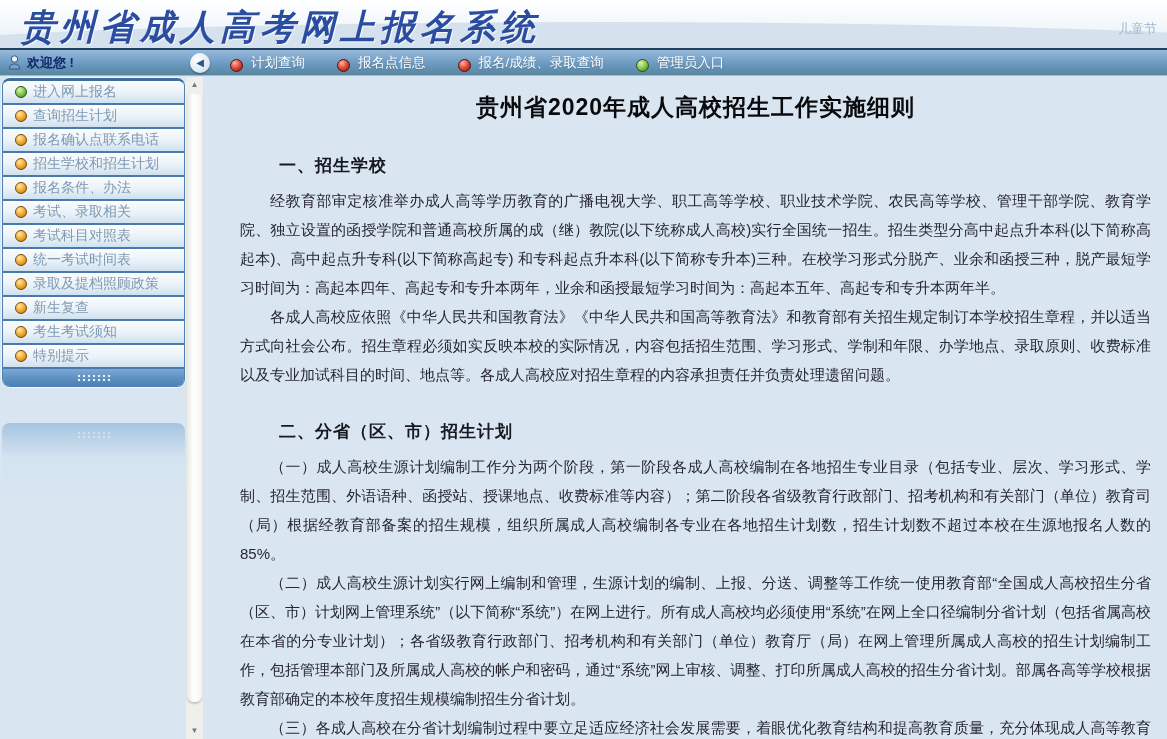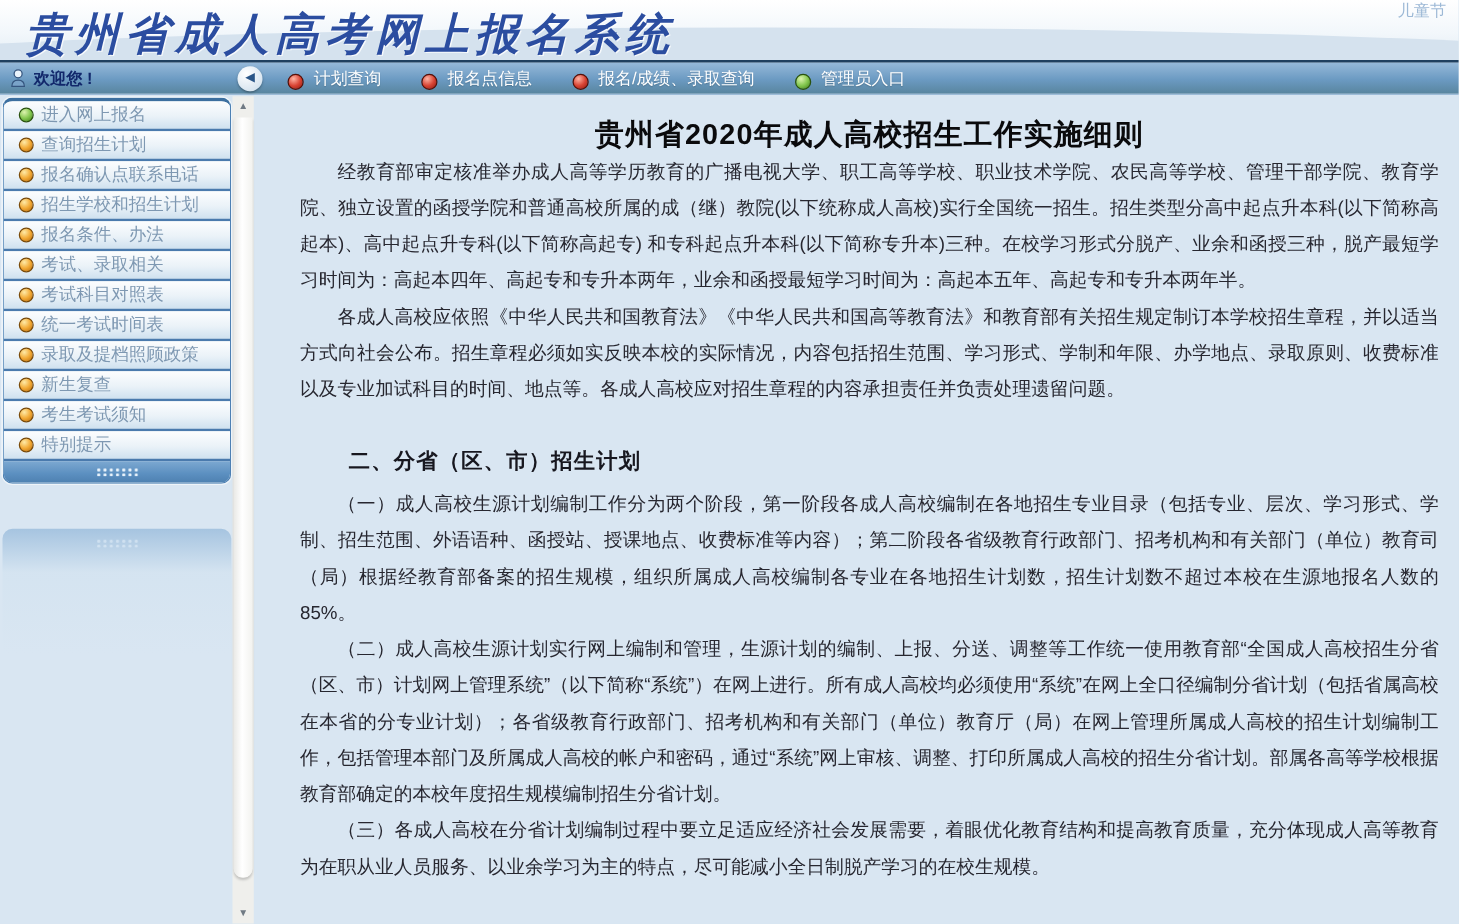--- a/index.html
+++ b/index.html
@@ -20,21 +20,21 @@
     border-radius:50%; background:#d5e2ee;
   }
   .site-title {
     position:absolute; left:20px; top:4px; z-index:2;
     font-family:"DejaVu Serif","Liberation Serif",serif;
     font-style:italic; font-weight:bold;
     font-size:35px; color:#2b4da0; letter-spacing:5px;
     text-shadow:1px 1px 0 rgba(255,255,255,0.8);
   }
   .holiday {
-    position:absolute; right:10px; top:0; z-index:2;
+    position:absolute; right:10px; top:20px; z-index:2;
     font-size:13px; color:#9db9d6;
   }
 
   
   .navbar {
     position:absolute; top:48px; left:0; width:1167px; height:28px;
     background:linear-gradient(#96b9d9, #6b9ac2 55%, #58859e);
     border-top:2px solid #20405f; border-bottom:1px solid #9dbcd8;
     display:flex; align-items:center; z-index:3;
   }
@@ -232,20 +232,21 @@
 <div class="scroll-strip">
   <div class="scroll-arrow up">▲</div>
   <div class="scroll-thumb"></div>
   <div class="scroll-arrow down">▼</div>
 </div>
 
 <div class="main">
   <div class="article">
     <div class="article-title">贵州省2020年成人高校招生工作实施细则</div>
 
+    <div class="section-heading">一、招生学校</div>
     <p>经教育部审定核准举办成人高等学历教育的广播电视大学、职工高等学校、职业技术学院、农民高等学校、管理干部学院、教育学院、独立设置的函授学院和普通高校所属的成（继）教院(以下统称成人高校)实行全国统一招生。招生类型分高中起点升本科(以下简称高起本)、高中起点升专科(以下简称高起专) 和专科起点升本科(以下简称专升本)三种。在校学习形式分脱产、业余和函授三种，脱产最短学习时间为：高起本四年、高起专和专升本两年，业余和函授最短学习时间为：高起本五年、高起专和专升本两年半。</p>
     <p>各成人高校应依照《中华人民共和国教育法》《中华人民共和国高等教育法》和教育部有关招生规定制订本学校招生章程，并以适当方式向社会公布。招生章程必须如实反映本校的实际情况，内容包括招生范围、学习形式、学制和年限、办学地点、录取原则、收费标准以及专业加试科目的时间、地点等。各成人高校应对招生章程的内容承担责任并负责处理遗留问题。</p>
 
     <div class="section-heading">二、分省（区、市）招生计划</div>
     <p>（一）成人高校生源计划编制工作分为两个阶段，第一阶段各成人高校编制在各地招生专业目录（包括专业、层次、学习形式、学制、招生范围、外语语种、函授站、授课地点、收费标准等内容）；第二阶段各省级教育行政部门、招考机构和有关部门（单位）教育司（局）根据经教育部备案的招生规模，组织所属成人高校编制各专业在各地招生计划数，招生计划数不超过本校在生源地报名人数的85%。</p>
     <p>（二）成人高校生源计划实行网上编制和管理，生源计划的编制、上报、分送、调整等工作统一使用教育部“全国成人高校招生分省（区、市）计划网上管理系统”（以下简称“系统”）在网上进行。所有成人高校均必须使用“系统”在网上全口径编制分省计划（包括省属高校在本省的分专业计划）；各省级教育行政部门、招考机构和有关部门（单位）教育厅（局）在网上管理所属成人高校的招生计划编制工作，包括管理本部门及所属成人高校的帐户和密码，通过“系统”网上审核、调整、打印所属成人高校的招生分省计划。部属各高等学校根据教育部确定的本校年度招生规模编制招生分省计划。</p>
     <p>（三）各成人高校在分省计划编制过程中要立足适应经济社会发展需要，着眼优化教育结构和提高教育质量，充分体现成人高等教育为在职从业人员服务、以业余学习为主的特点，尽可能减小全日制脱产学习的在校生规模。</p>
 
   </div>
 </div>

